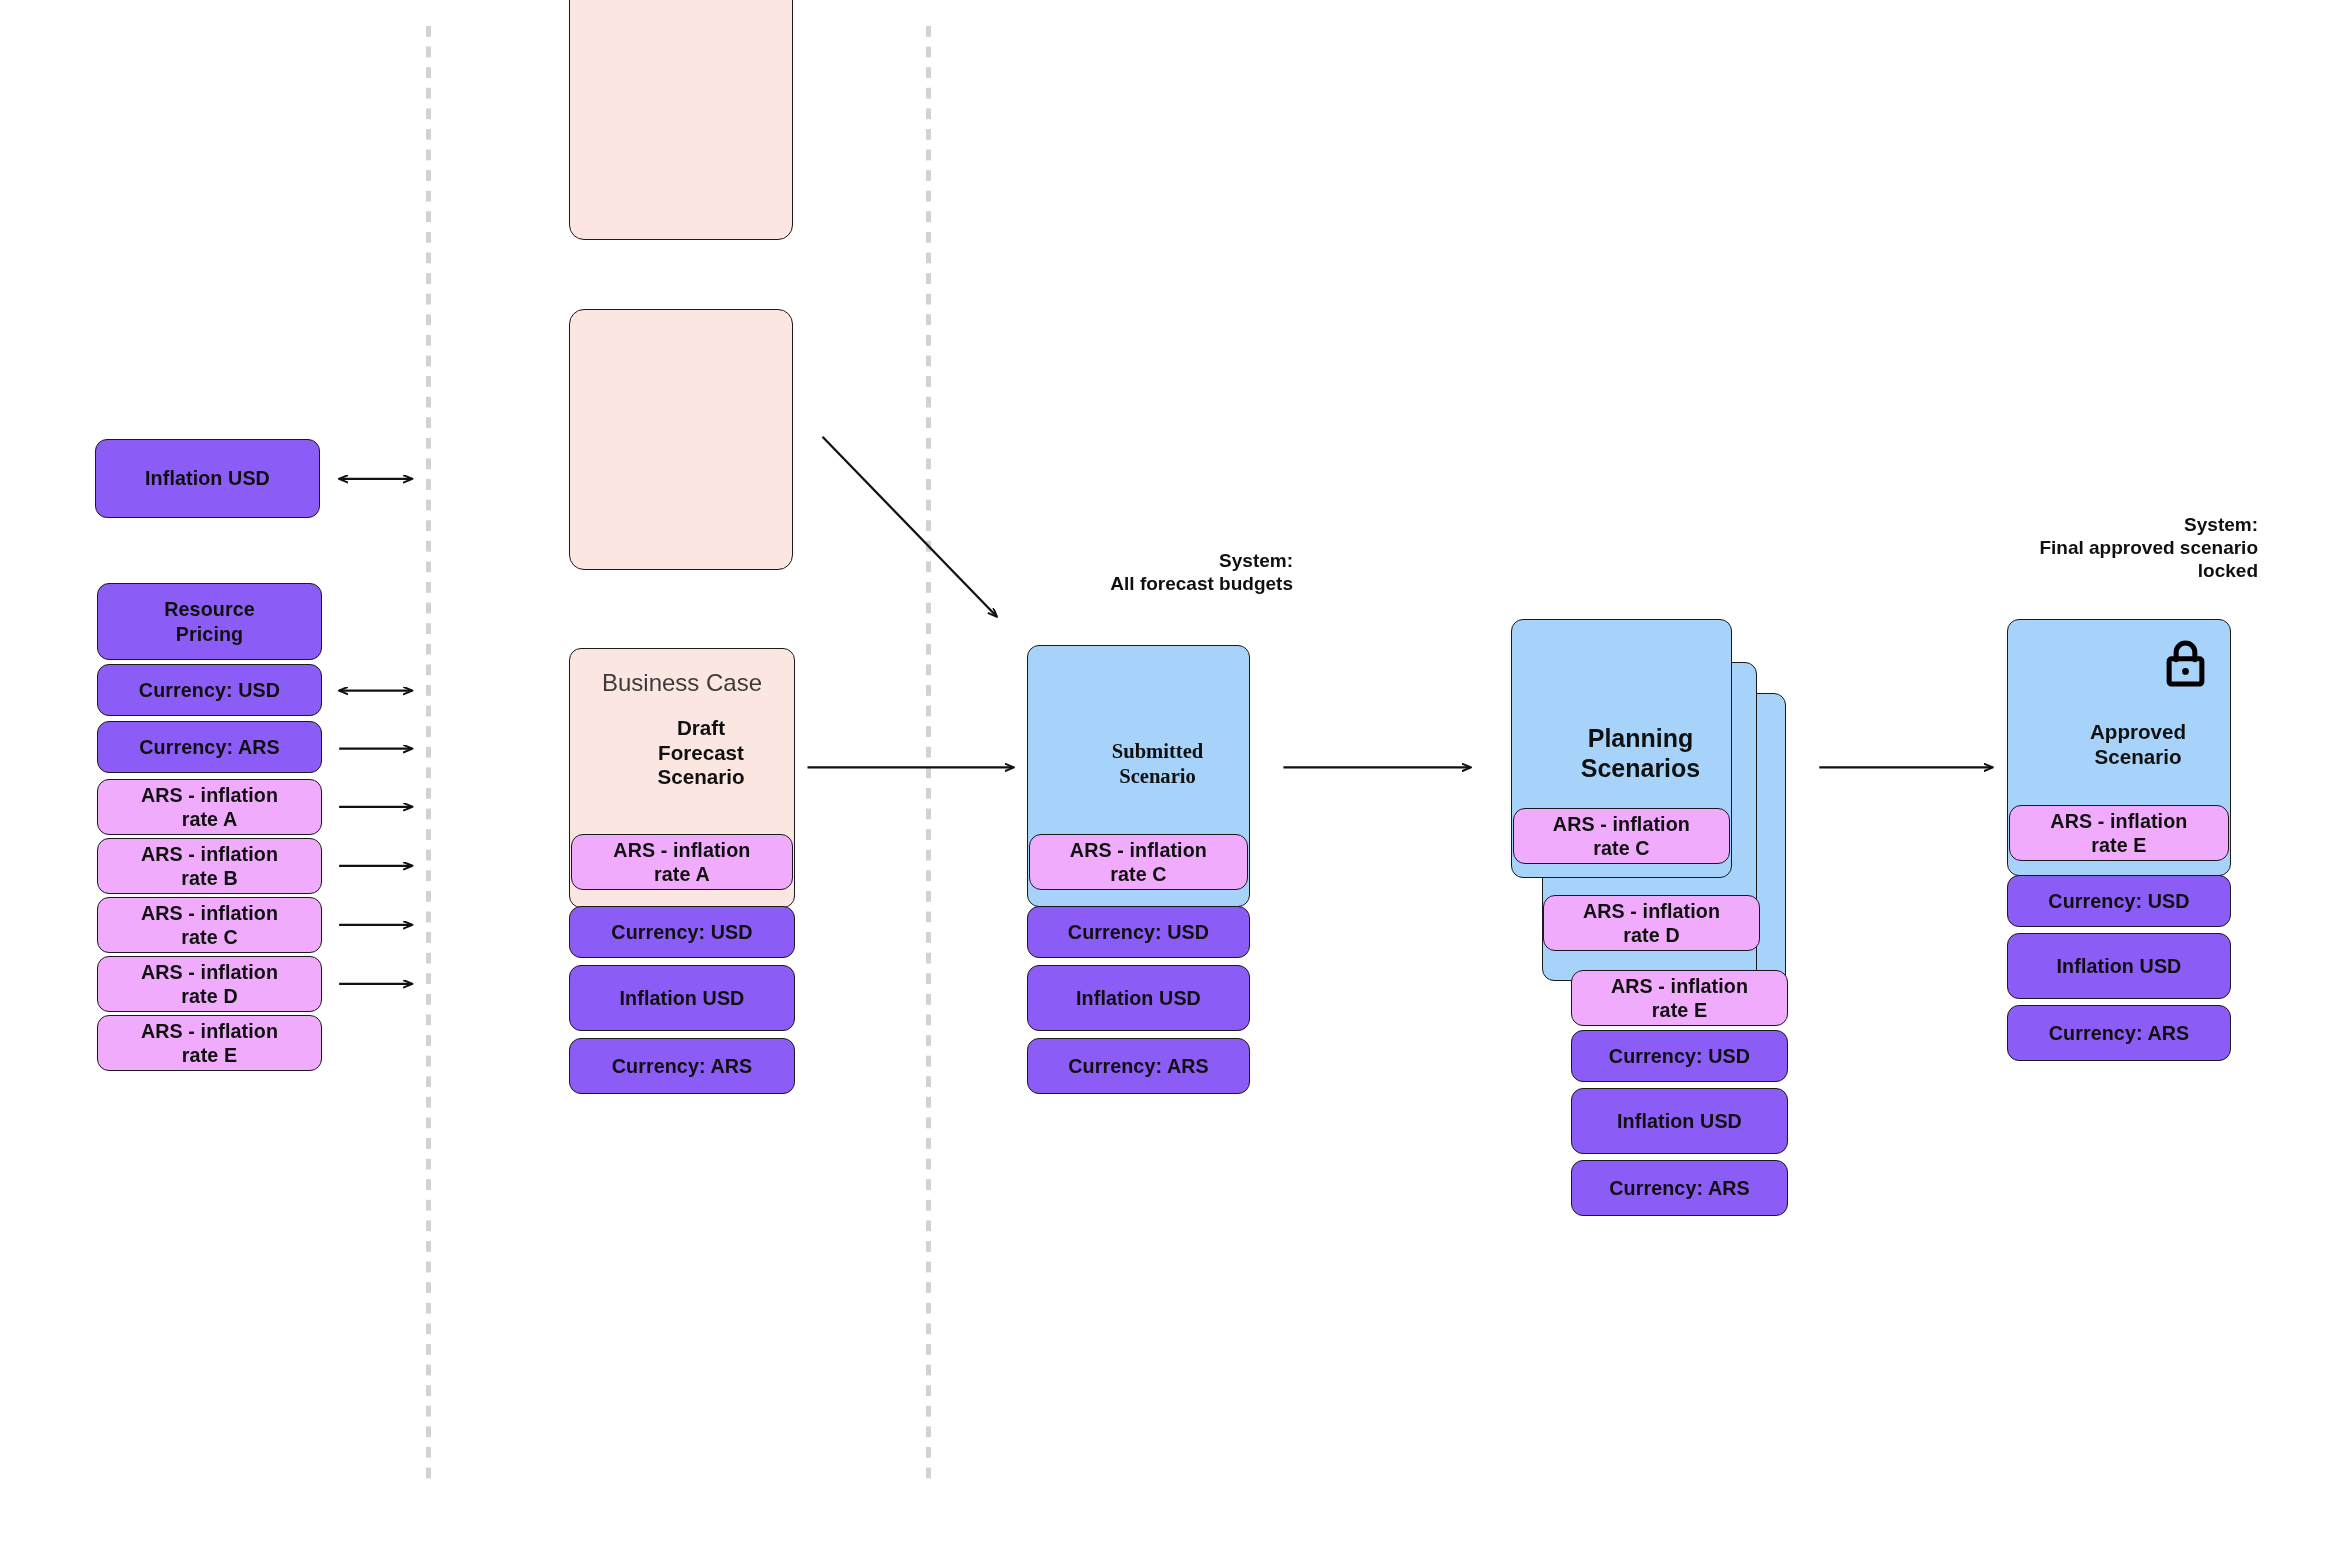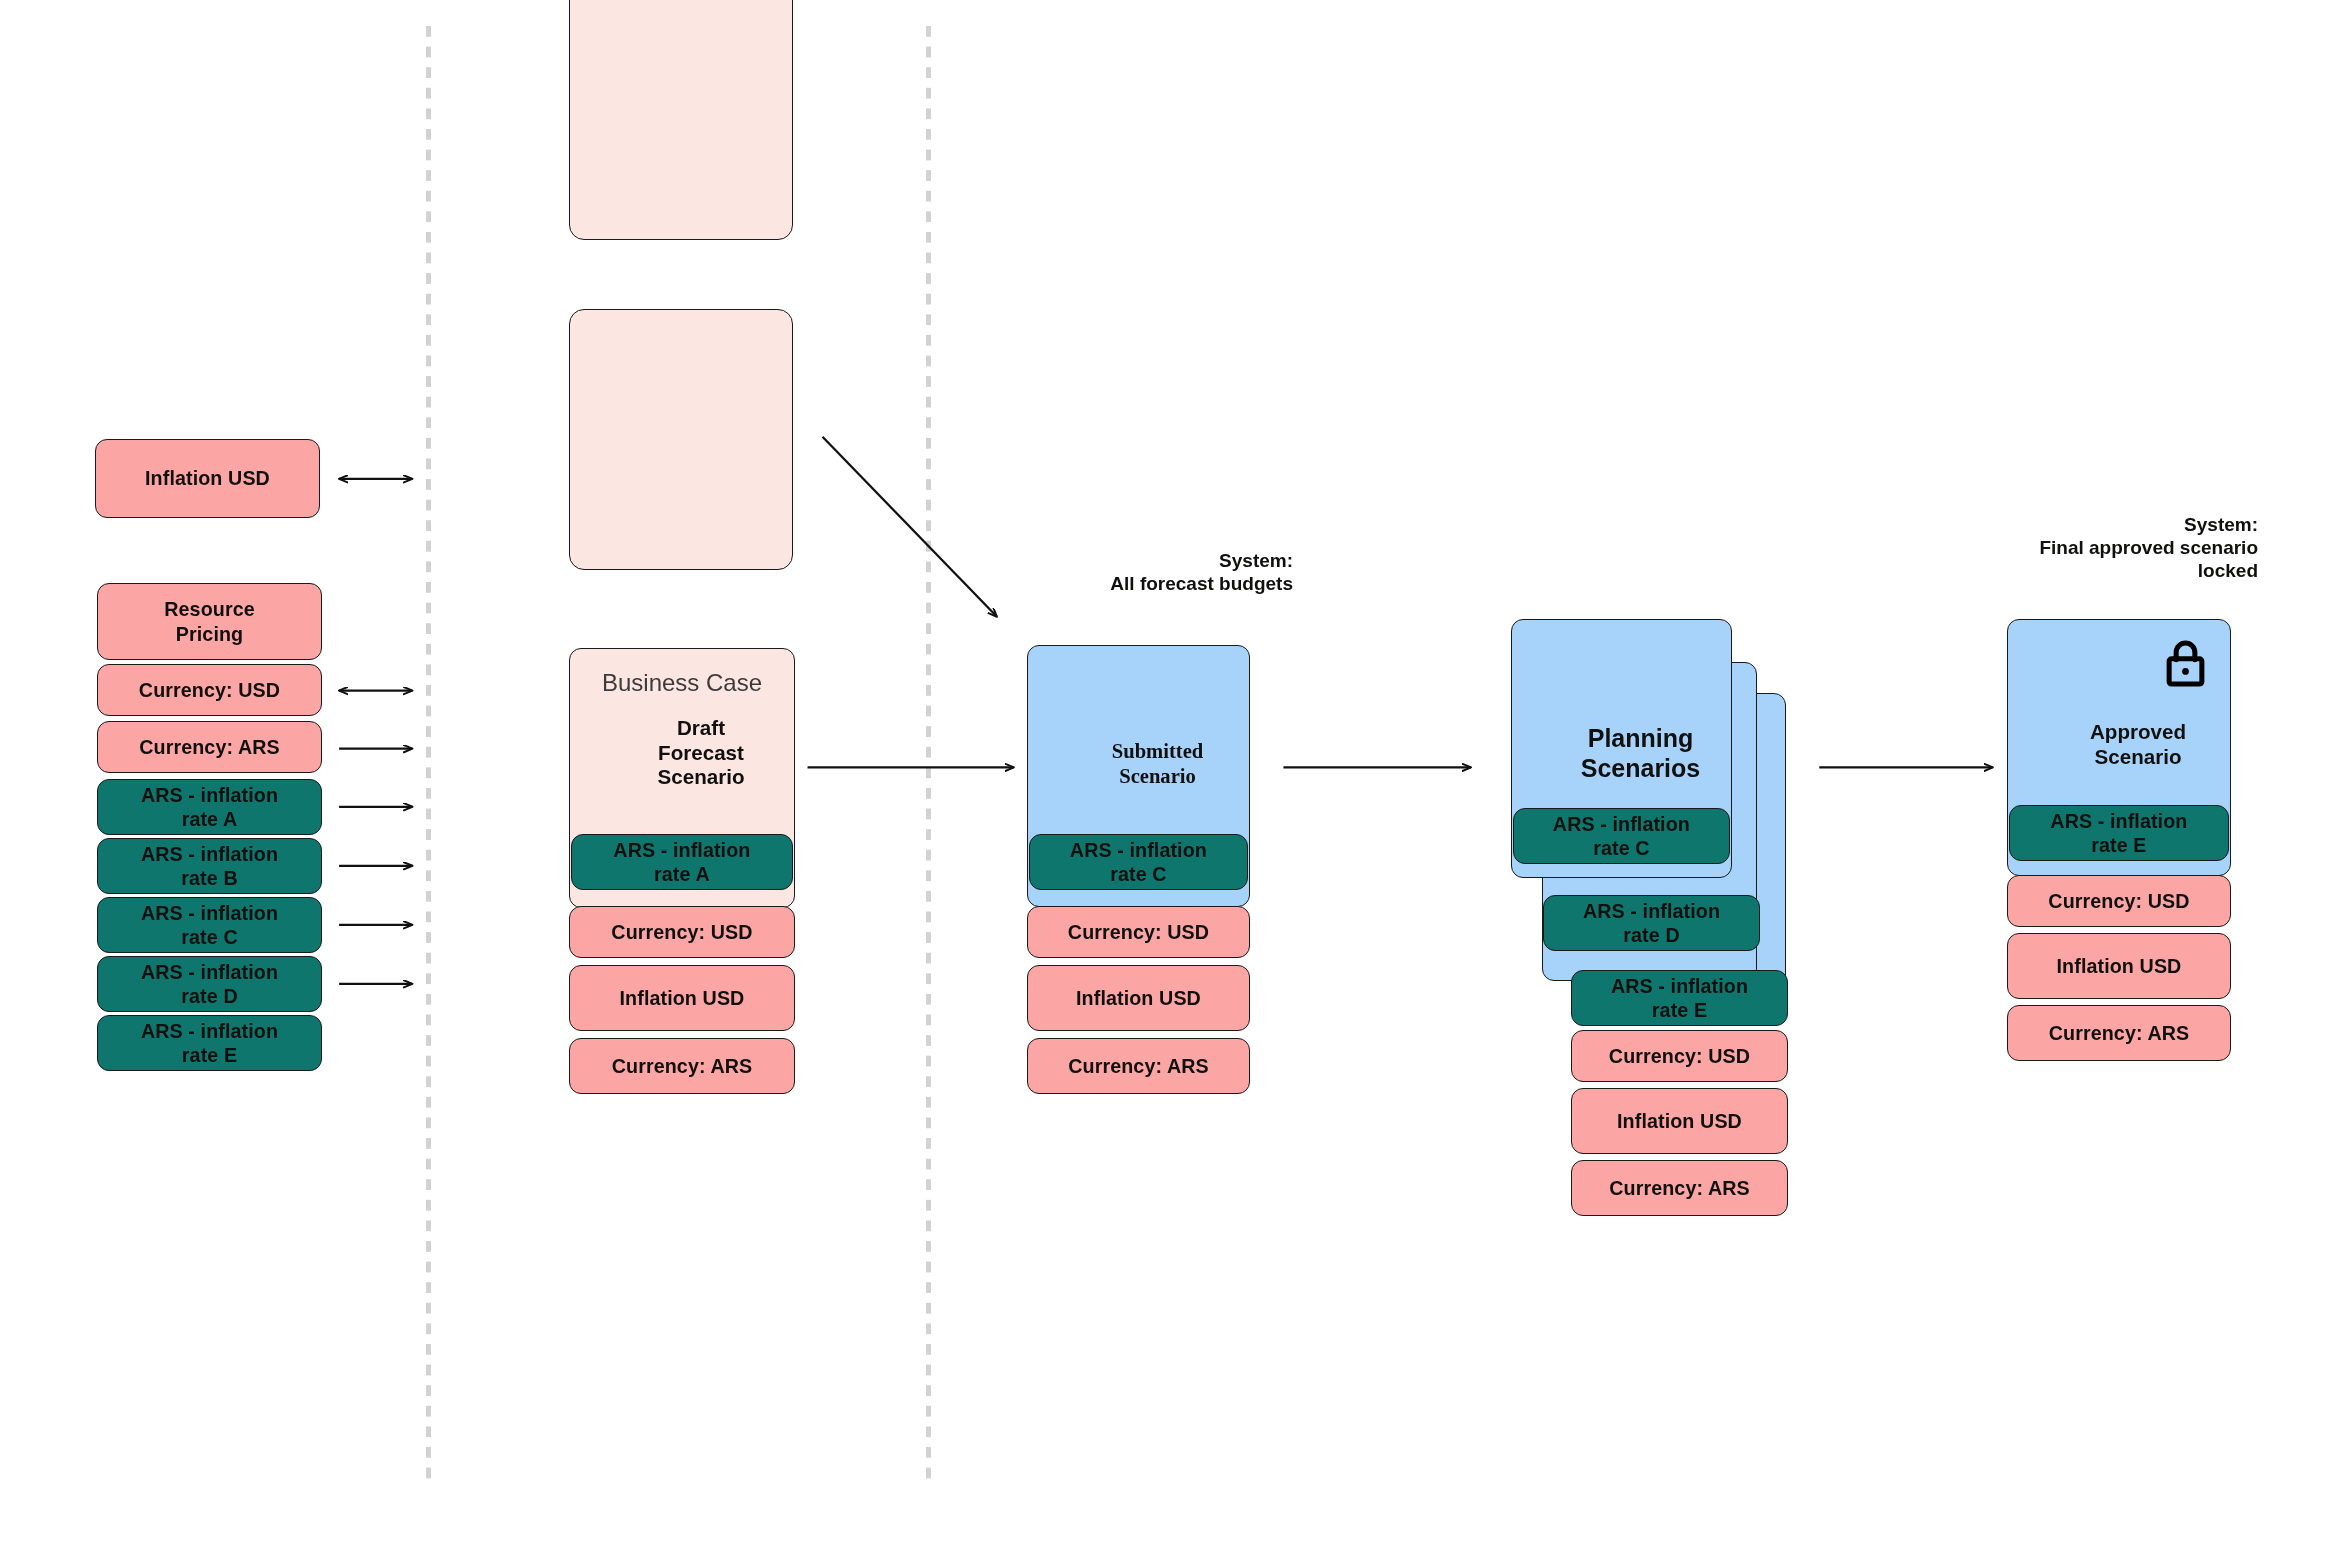--- a/index.html
+++ b/index.html
@@ -35,22 +35,22 @@
     border-radius: 12px;
     display: flex;
     align-items: center;
     justify-content: center;
     text-align: center;
     font-weight: bold;
     color: #10100f;
     line-height: 1.22;
     letter-spacing: 0.1px;
   }
-  .green  { background: #fca5a5; }
-  .yellow { background: #0f766e; }
+  .green  { background: #8b5cf6; }
+  .yellow { background: #f0abfc; }
   .blue   { background: #a7d3fb; }
   .pink   { background: #fce6e2; }
 
   .pink.empty { border-radius: 15px; }
 
   
   .card {
     display: block;
     position: absolute;
   }

